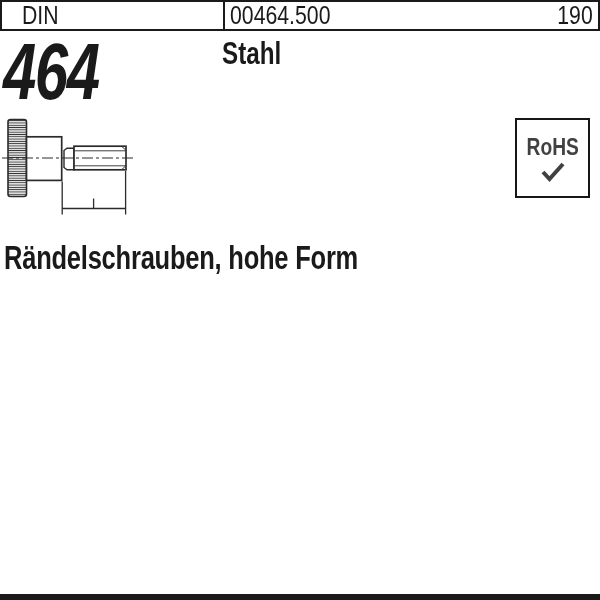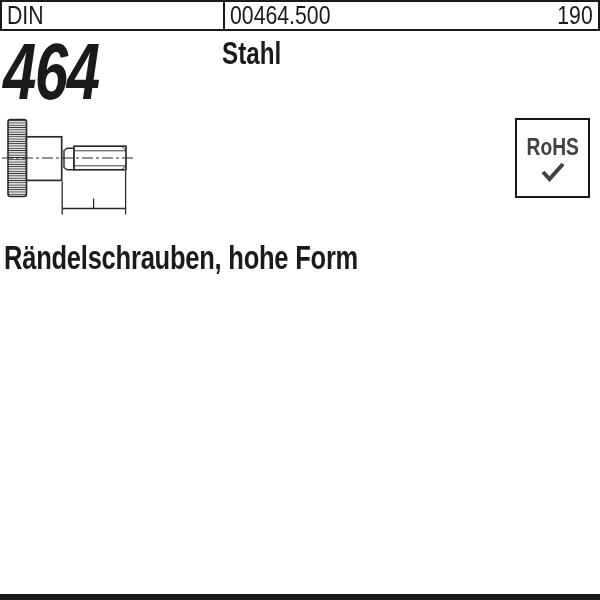--- a/index.html
+++ b/index.html
@@ -11,21 +11,21 @@
   }
   
   .header{
     position:absolute;left:0;top:0;width:600px;height:31px;
     border:2.5px solid #1a1a1a;box-sizing:border-box;
     display:flex;background:#fff;
   }
   .header-cell-left{
     width:223px;box-sizing:border-box;
     border-right:2.5px solid #1a1a1a;
-    display:flex;align-items:center;padding-left:5px;
+    display:flex;align-items:center;padding-left:20px;
   }
   .header-cell-right{
     flex:1;display:flex;align-items:center;
     justify-content:space-between;padding:8px 5px;
   }
   .hdr-text{
     font-size:25px;font-weight:500;line-height:1;white-space:nowrap;
     display:inline-block;transform:scaleX(0.85);transform-origin:left center;
   }
   .hdr-text.right{transform-origin:right center;}

